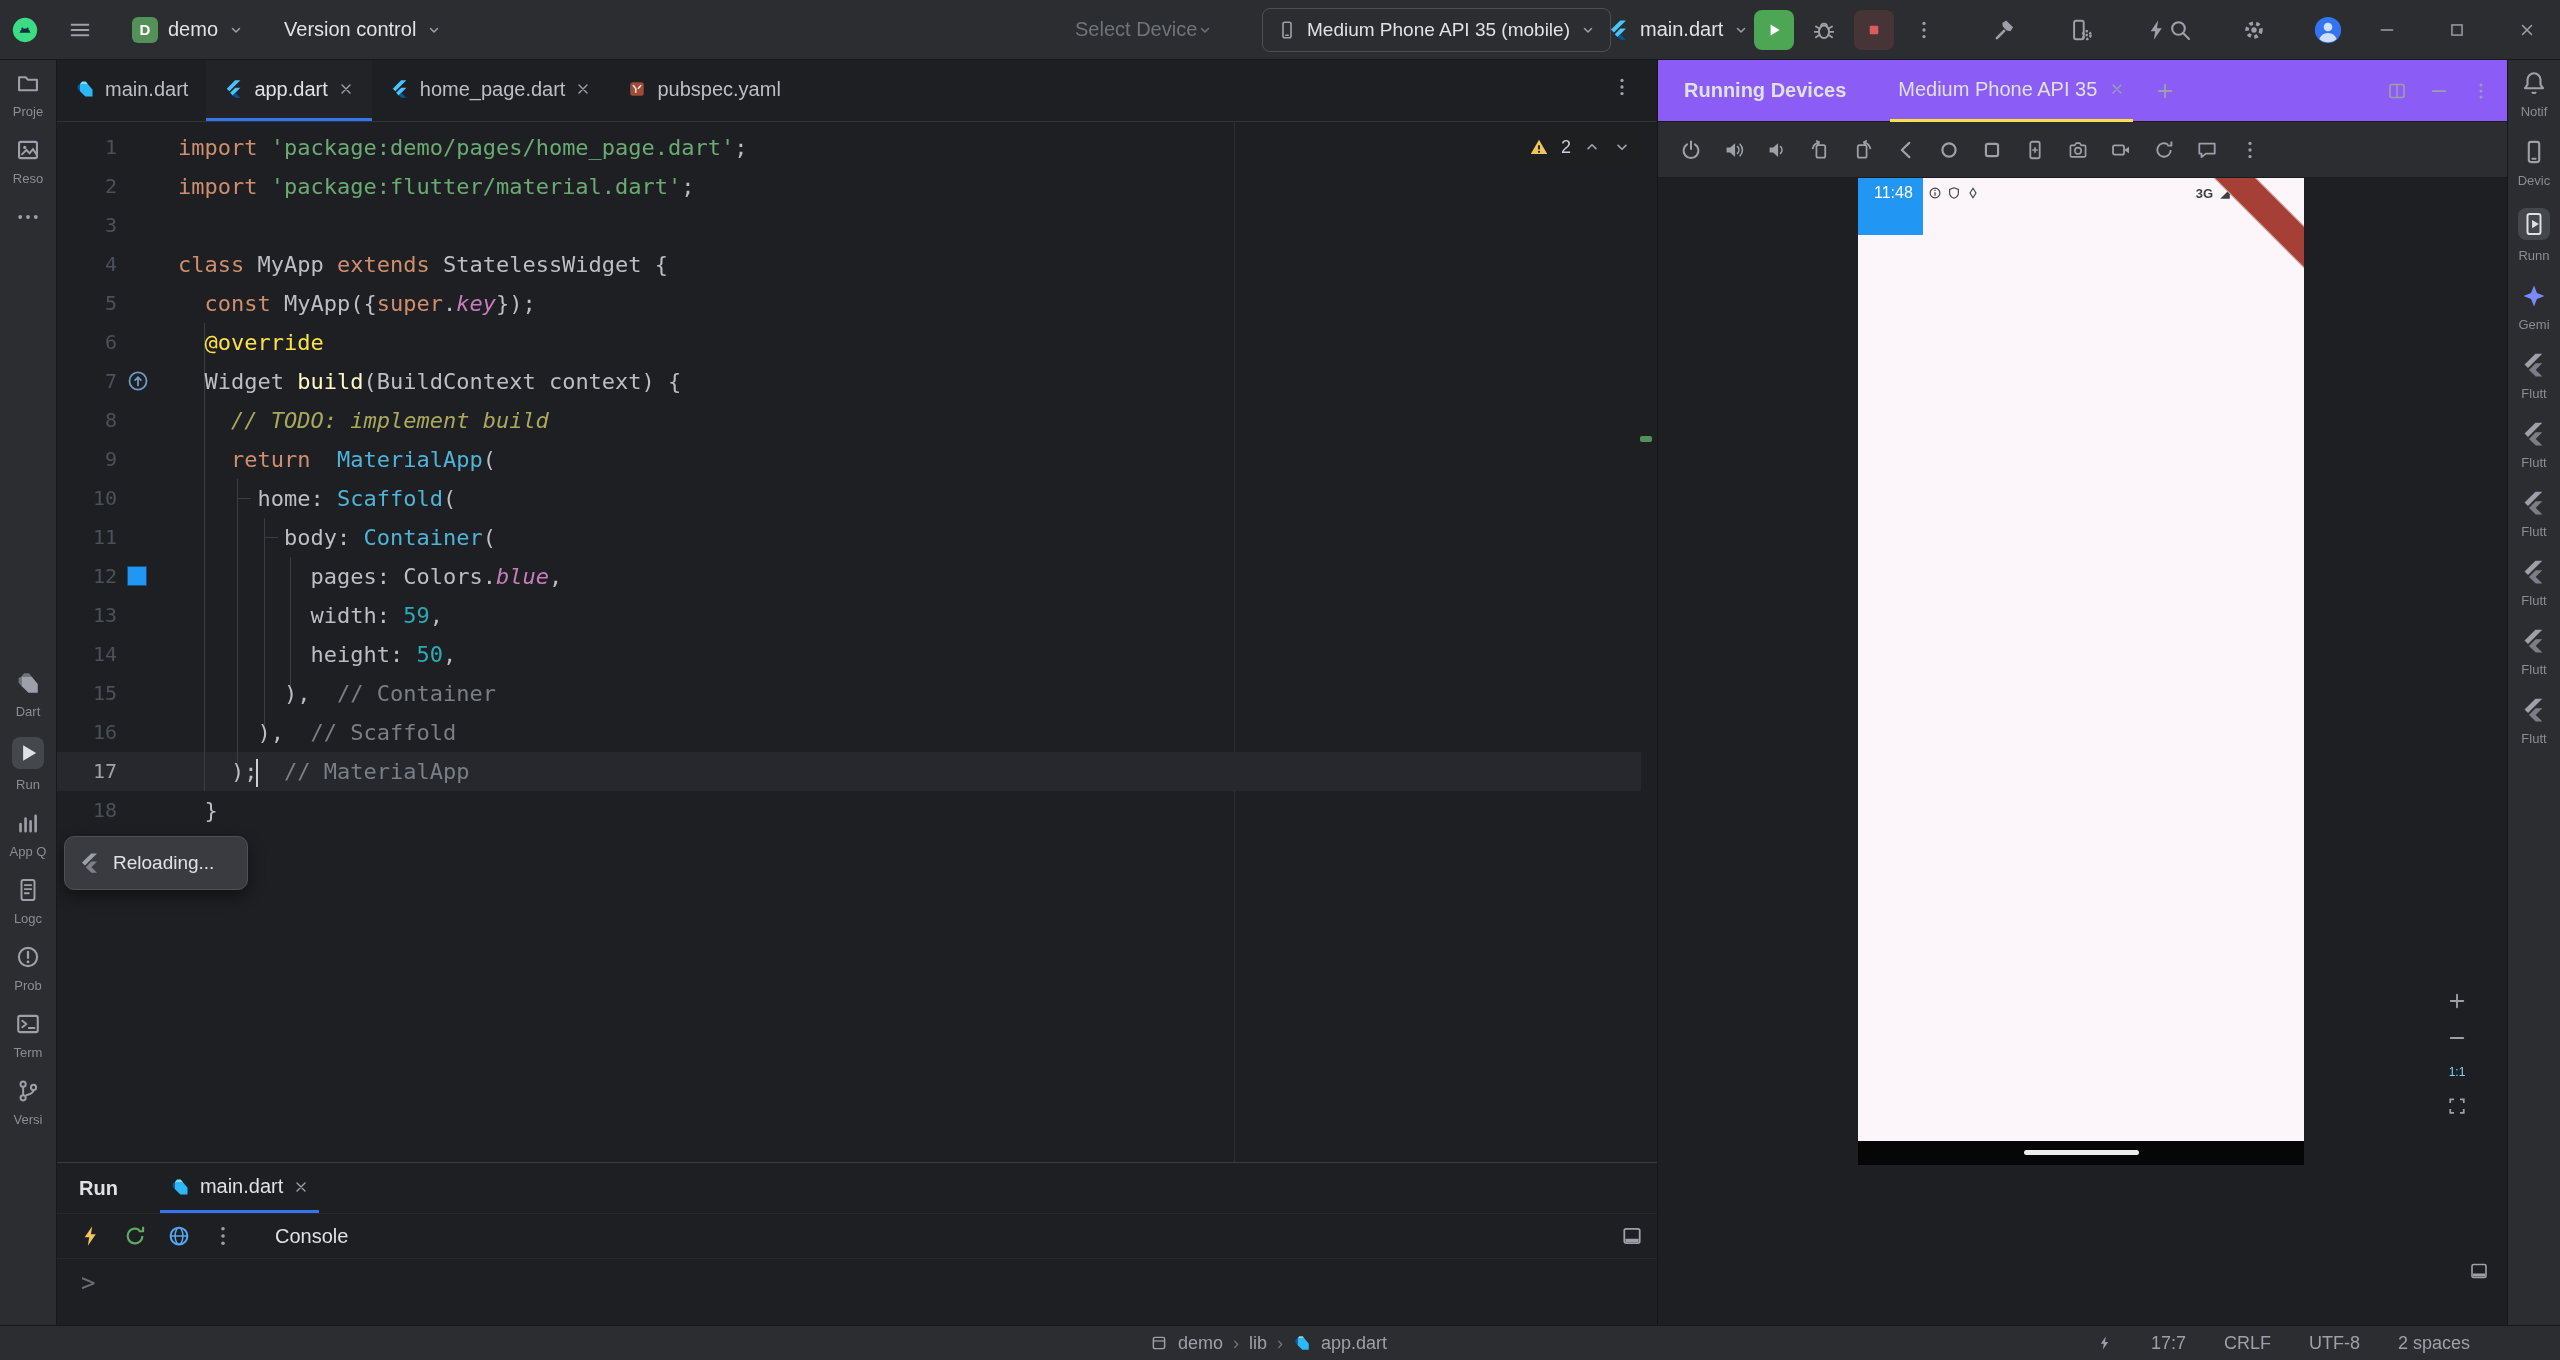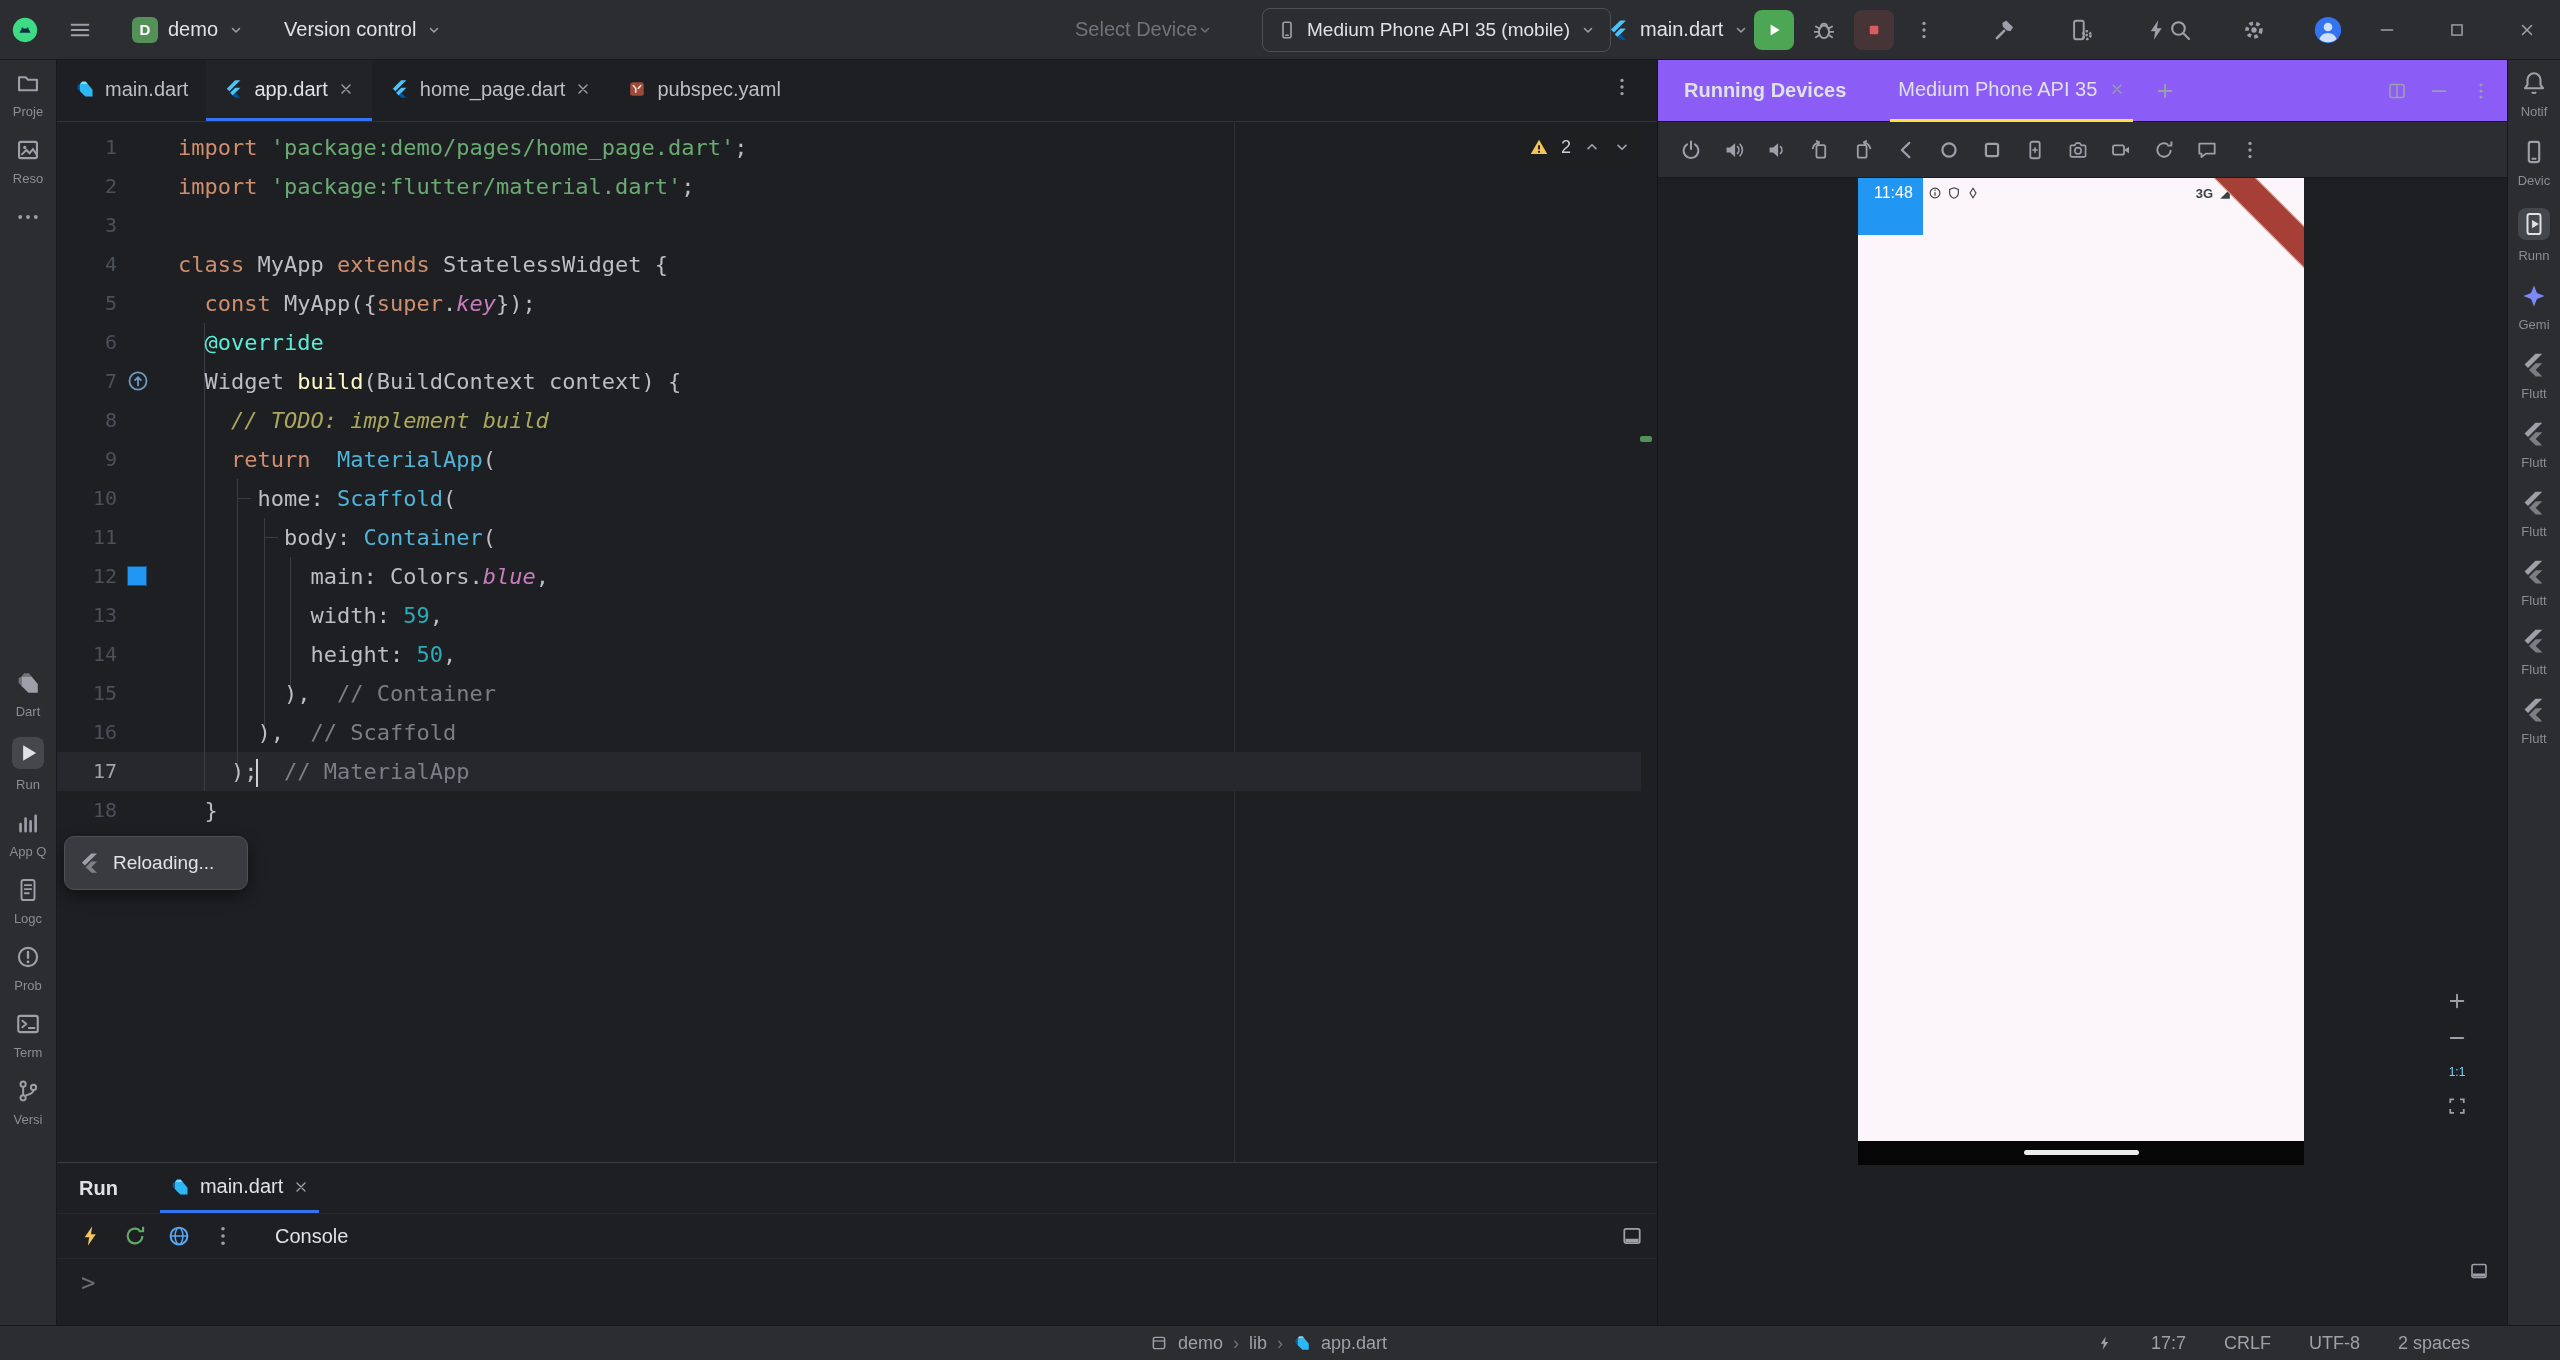--- a/index.html
+++ b/index.html
@@ -57,21 +57,21 @@
   #code{position:absolute;inset:0;padding-top:6px;font-family:"DejaVu Sans Mono",monospace;font-size:22px;line-height:39px;}
   .line{position:relative;height:39px;}
   .line.cur::before{content:'';position:absolute;left:0;right:16px;top:0;bottom:0;background:#26282e;}
   .ln{position:absolute;left:0;top:0;width:60px;text-align:right;color:#4b5059;font-size:20px;}
   .cur .ln{color:#a1a3ab;}
   .gic{position:absolute;left:70px;top:8px;width:22px;height:22px;z-index:2;}
   .gic.swatch{width:20px;height:20px;top:9px;background:#2196f3;border:1px solid rgba(0,0,0,.45);}
   .tks{position:absolute;left:121px;top:0;white-space:pre;z-index:2;}
   .tk.p{color:#bcbec4;} .tk.k{color:#cf8e6d;} .tk.s{color:#6aab73;} .tk.c{color:#7a7e85;}
   .tk.td{color:#aaa85c;font-style:italic;} .tk.y{color:#4fb4d9;} .tk.n{color:#2aacb8;}
-  .tk.f{color:#c77dbb;font-style:italic;} .tk.a{color:#5eead4;} .tk.m{color:#fef9c3;}
+  .tk.f{color:#c77dbb;font-style:italic;} .tk.a{color:#fde047;} .tk.m{color:#fef9c3;}
   .caret{display:inline-block;width:2px;height:28px;background:#ced0d6;vertical-align:middle;margin:0 -1px;}
   .guide{position:absolute;width:1px;background:#3a3d43;z-index:1;}
   .stub{position:absolute;height:1px;background:#3a3d43;z-index:1;}
   #wrapg{position:absolute;left:1177px;top:0;bottom:0;width:1px;background:#2c2f33;}
   #inspections{position:absolute;top:6px;right:16px;height:38px;display:flex;align-items:center;gap:12px;padding:0 10px;border-radius:8px;background:rgba(30,31,34,.92);z-index:5;}
   #inspections .cnt{font-size:18px;color:#c9ccd6;}
   #chg-mark{position:absolute;right:5px;top:314px;width:12px;height:6px;background:#549159;border-radius:2px;z-index:5;}
   #reload-pop{position:absolute;left:7px;top:714px;width:184px;height:54px;display:flex;align-items:center;gap:12px;padding:0 14px;background:#393b40;border:1px solid #4d5157;border-radius:10px;box-shadow:0 6px 16px rgba(0,0,0,.45);z-index:6;font-size:19px;color:#dfe1e5;}
 
   
@@ -526,21 +526,21 @@
               <span class="ln">10</span>
               <span class="tks"><span class="tk p">      home: </span><span class="tk y">Scaffold</span><span class="tk p">(</span></span>
             </div>
             <div class="line">
               <span class="ln">11</span>
               <span class="tks"><span class="tk p">        body: </span><span class="tk y">Container</span><span class="tk p">(</span></span>
             </div>
             <div class="line">
               <span class="ln">12</span>
               <span class="gic swatch"></span>
-              <span class="tks"><span class="tk p">          main: Colors.</span><span class="tk f">blue</span><span class="tk p">,</span></span>
+              <span class="tks"><span class="tk p">          pages: Colors.</span><span class="tk f">blue</span><span class="tk p">,</span></span>
             </div>
             <div class="line">
               <span class="ln">13</span>
               <span class="tks"><span class="tk p">          width: </span><span class="tk n">59</span><span class="tk p">,</span></span>
             </div>
             <div class="line">
               <span class="ln">14</span>
               <span class="tks"><span class="tk p">          height: </span><span class="tk n">50</span><span class="tk p">,</span></span>
             </div>
             <div class="line">

